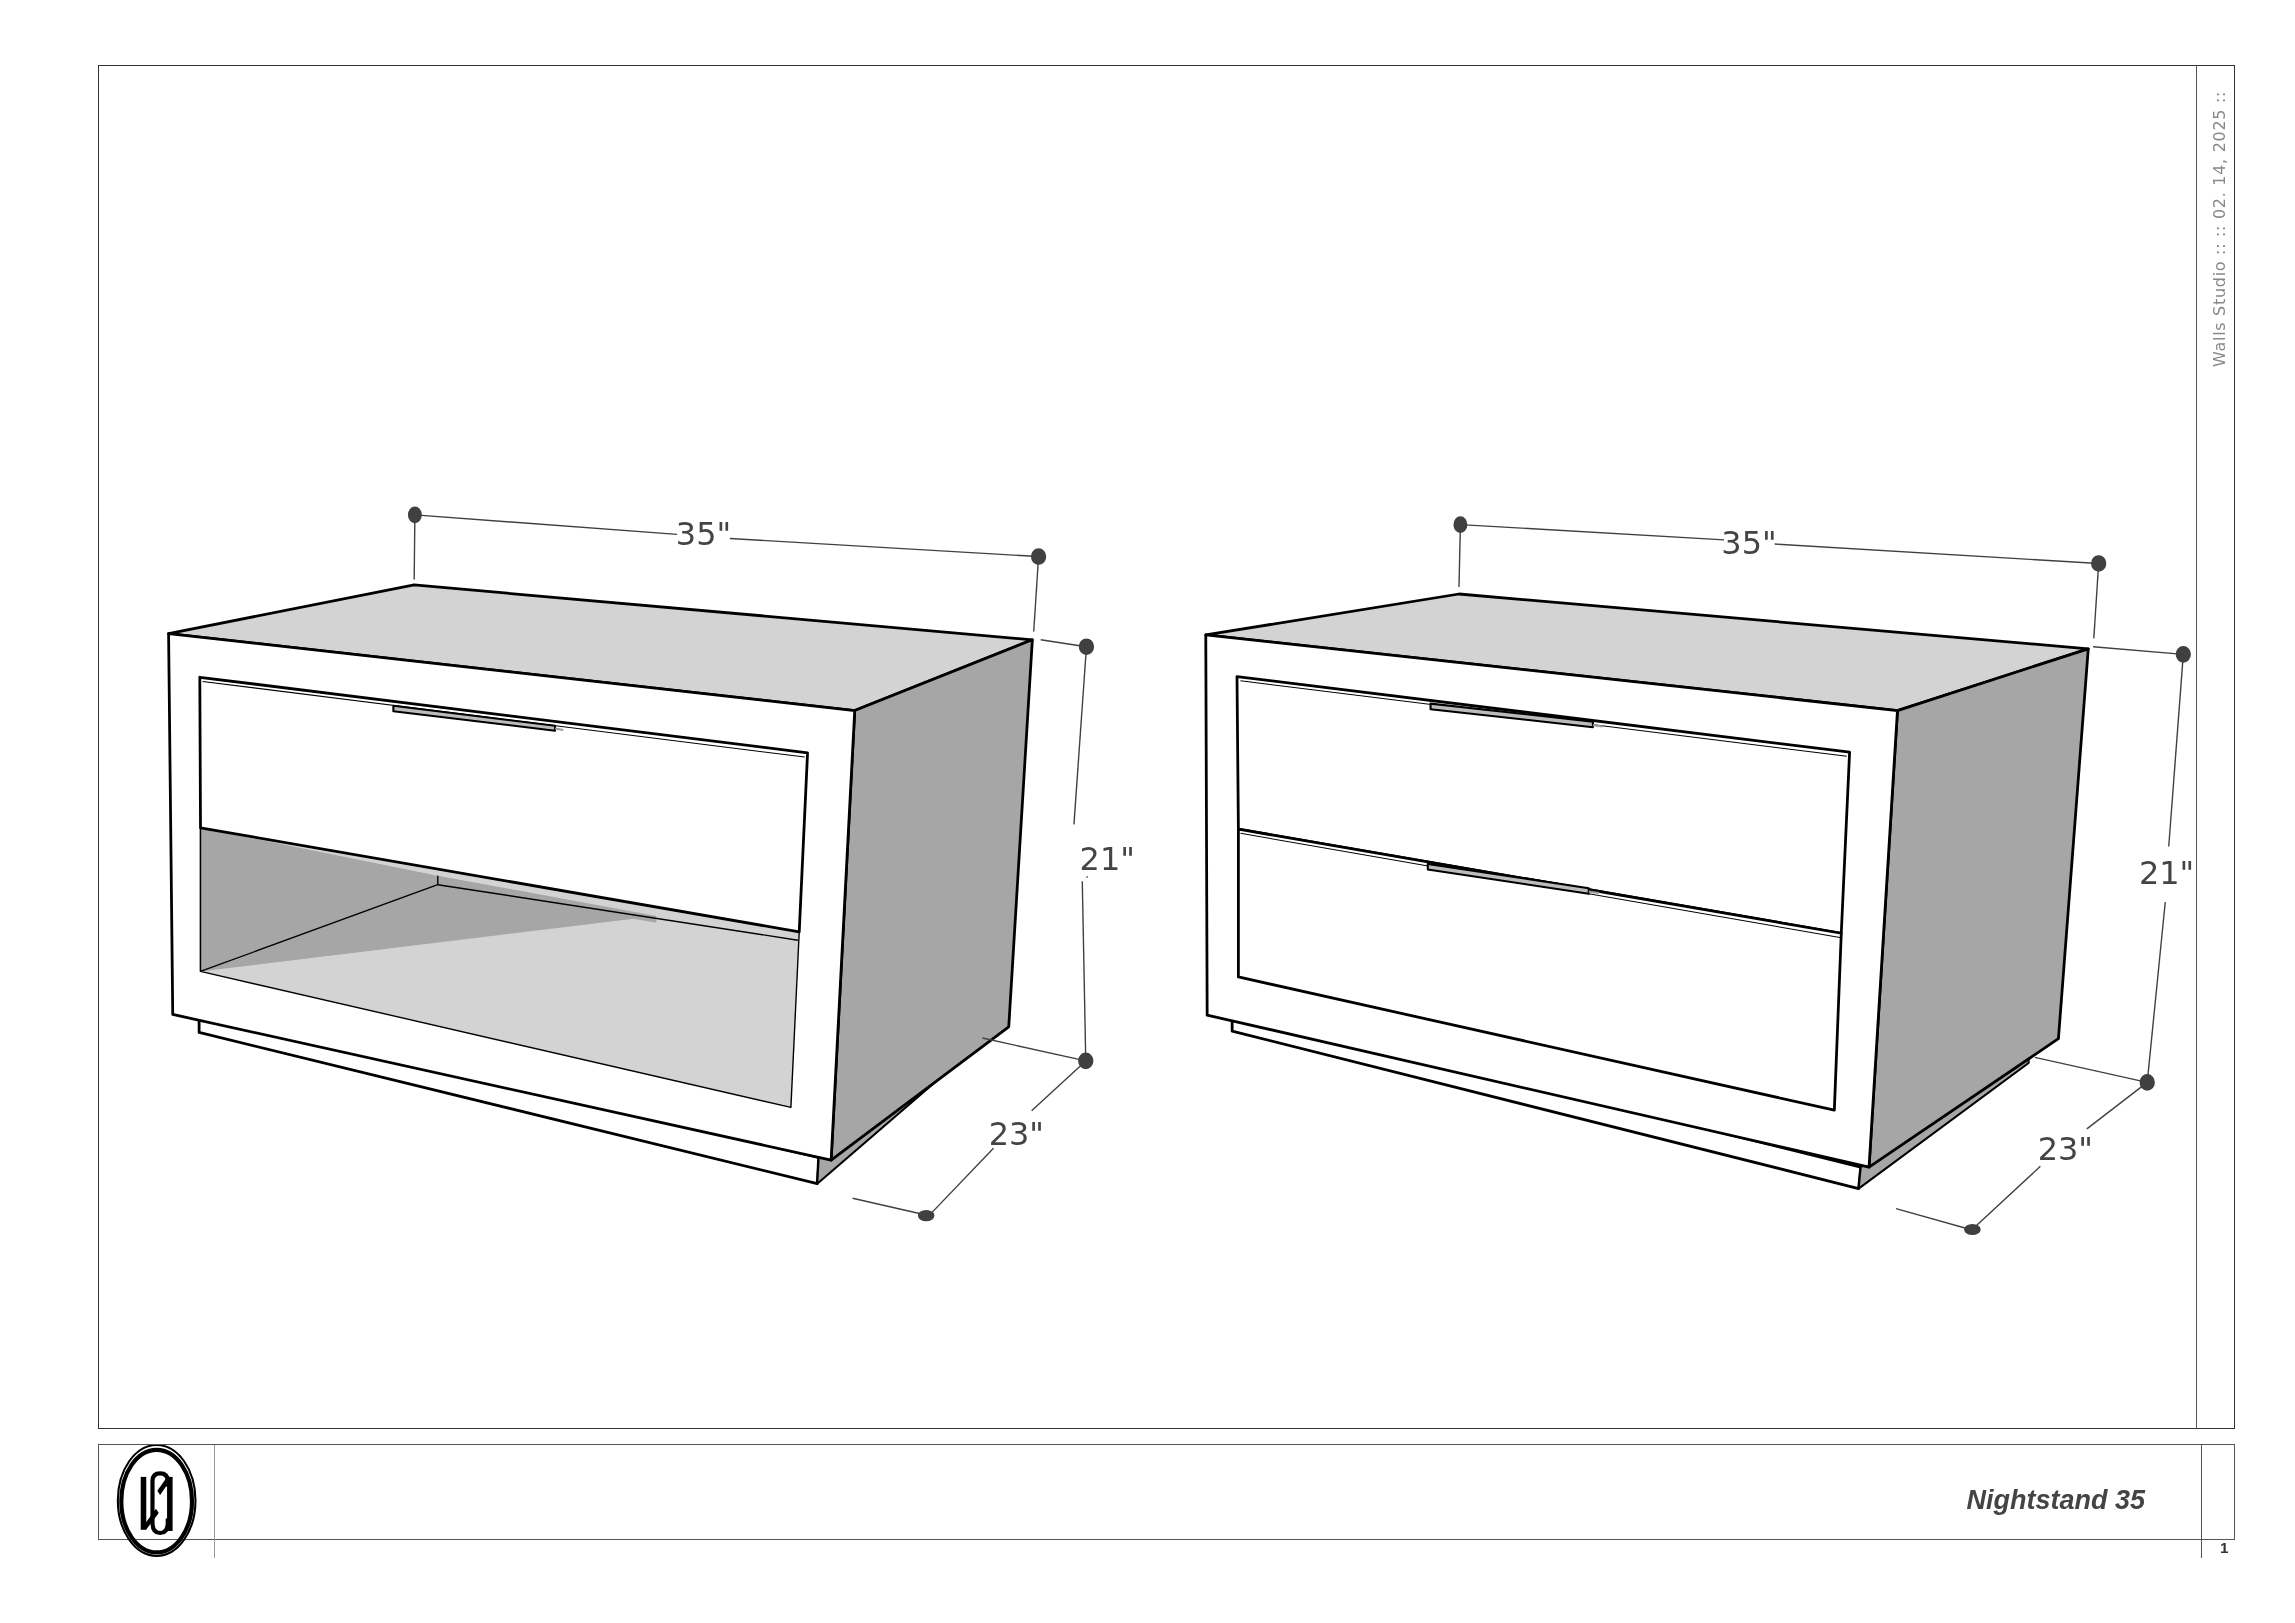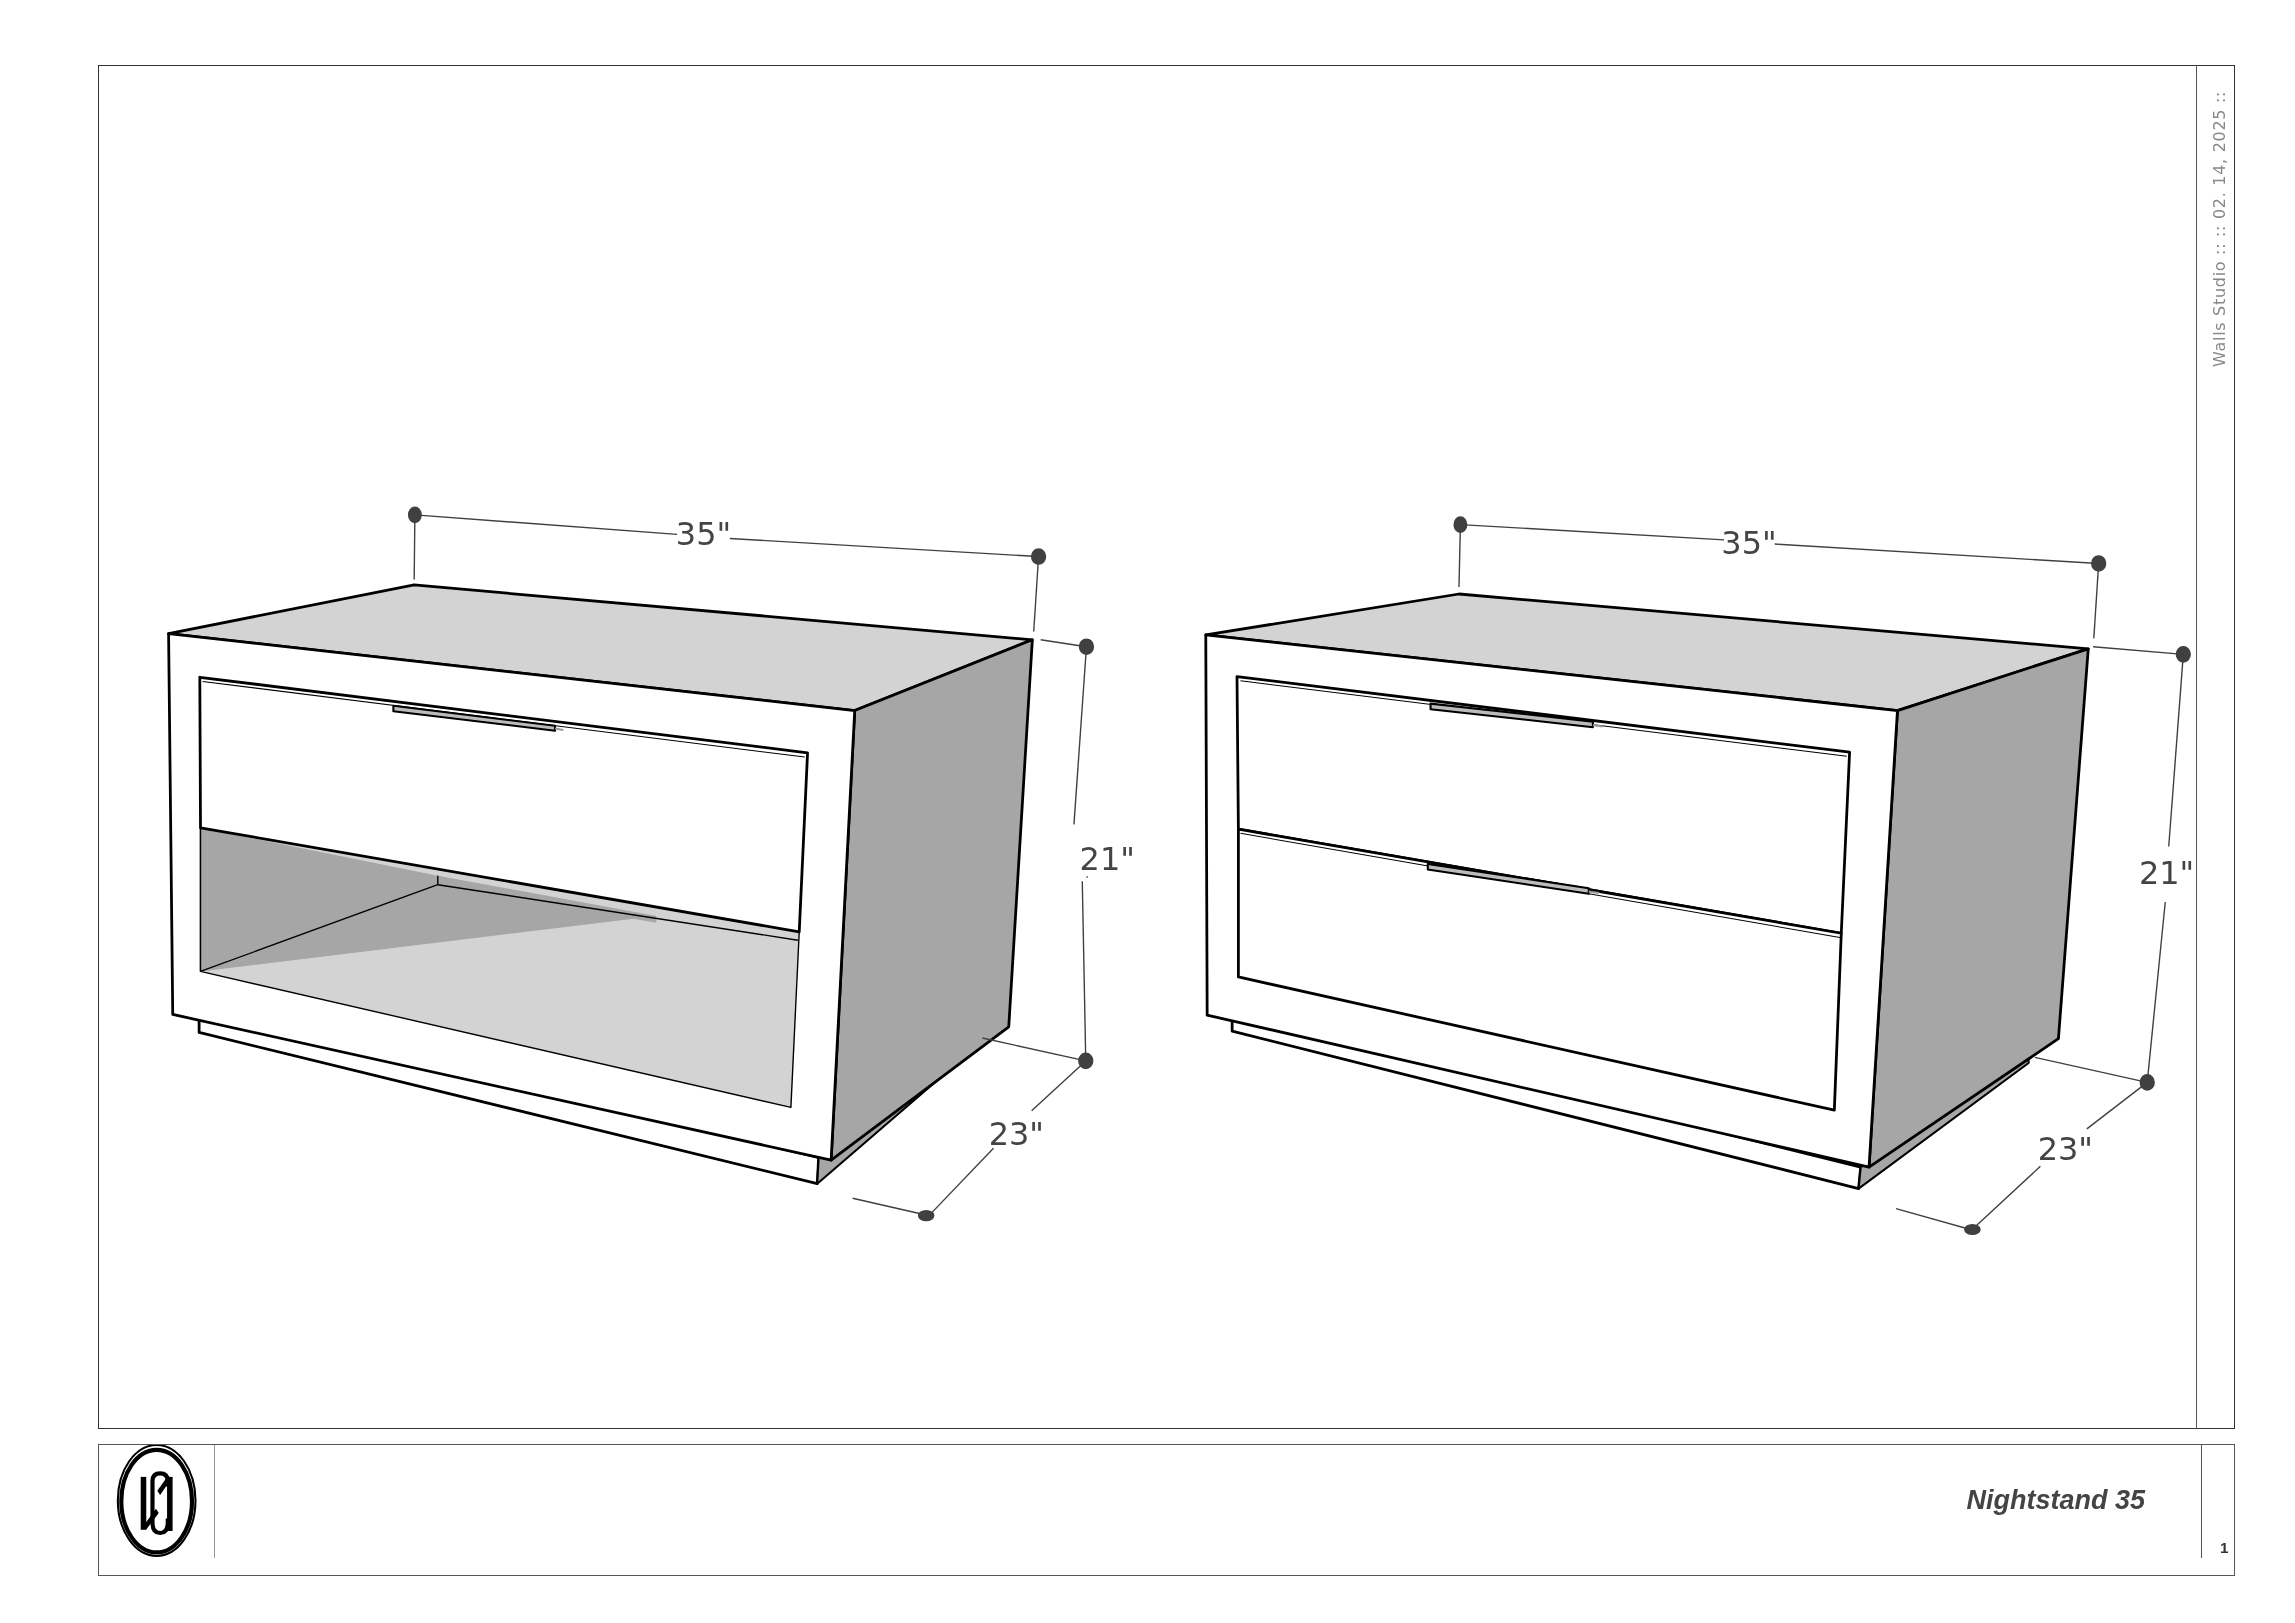--- a/index.html
+++ b/index.html
@@ -2,21 +2,21 @@
 <html style="font-size:11px"><head>
 <meta charset="utf-8">
 <style>
   html, body { margin: 0; padding: 0; background: #ffffff; }
   body { width: 2295px; height: 1623px; position: relative; overflow: hidden; font-family: "DejaVu Sans", sans-serif; }
   .sheet { position: absolute; left: 0; top: 0; width: 2295px; height: 1623px; }
   .frame-main { position: absolute; left: 98px; top: 65px; width: 2137px; height: 1364px; border: 1.4px solid #333; box-sizing: border-box; }
   .side-strip { position: absolute; left: 2196px; top: 65px; width: 39px; height: 1364px; border-left: 1.4px solid #555; box-sizing: border-box; }
   .side-text { position: absolute; left: 2207px; top: 69px; width: 28px; height: 298px; }
   .side-text span { position: absolute; left: 0; top: 0; transform-origin: 0 0; transform: translate(2.8px, 298px) rotate(-90deg); white-space: nowrap; font-size: 16px; color: #888; letter-spacing: 0.7px; font-family: "DejaVu Sans", sans-serif; }
-  .titleblock { position: absolute; left: 98px; top: 1444px; width: 2137px; height: 132px; border: 1.4px solid #555; box-sizing: border-box; }
+  .titleblock { position: absolute; left: 98px; top: 1444px; width: 2137px; height: 96px; border: 1.4px solid #555; box-sizing: border-box; }
   .logo-cell { position: absolute; left: 0; top: 0; width: 116px; height: 113px; border-right: 1.4px solid #999; box-sizing: border-box; }
   .title-text { position: absolute; right: 89px; top: 40px; font-family: "Liberation Sans", sans-serif; font-weight: bold; font-style: italic; font-size: 27px; color: #444; }
   .tb-right-col { position: absolute; right: 0; top: 0; width: 33px; height: 113px; border-left: 1.4px solid #555; box-sizing: border-box; }
   .page-num { position: absolute; right: 5.6px; bottom: 1.4px; font-family: "Liberation Sans", sans-serif; font-weight: bold; font-size: 15.3px; color: #333; }
   svg.drawing { position: absolute; left: 0; top: 0; }
   .dim-text { font-family: "DejaVu Sans", sans-serif; font-size: 46px; fill: #444; }
 </style>
 </head>
 <body>
 

